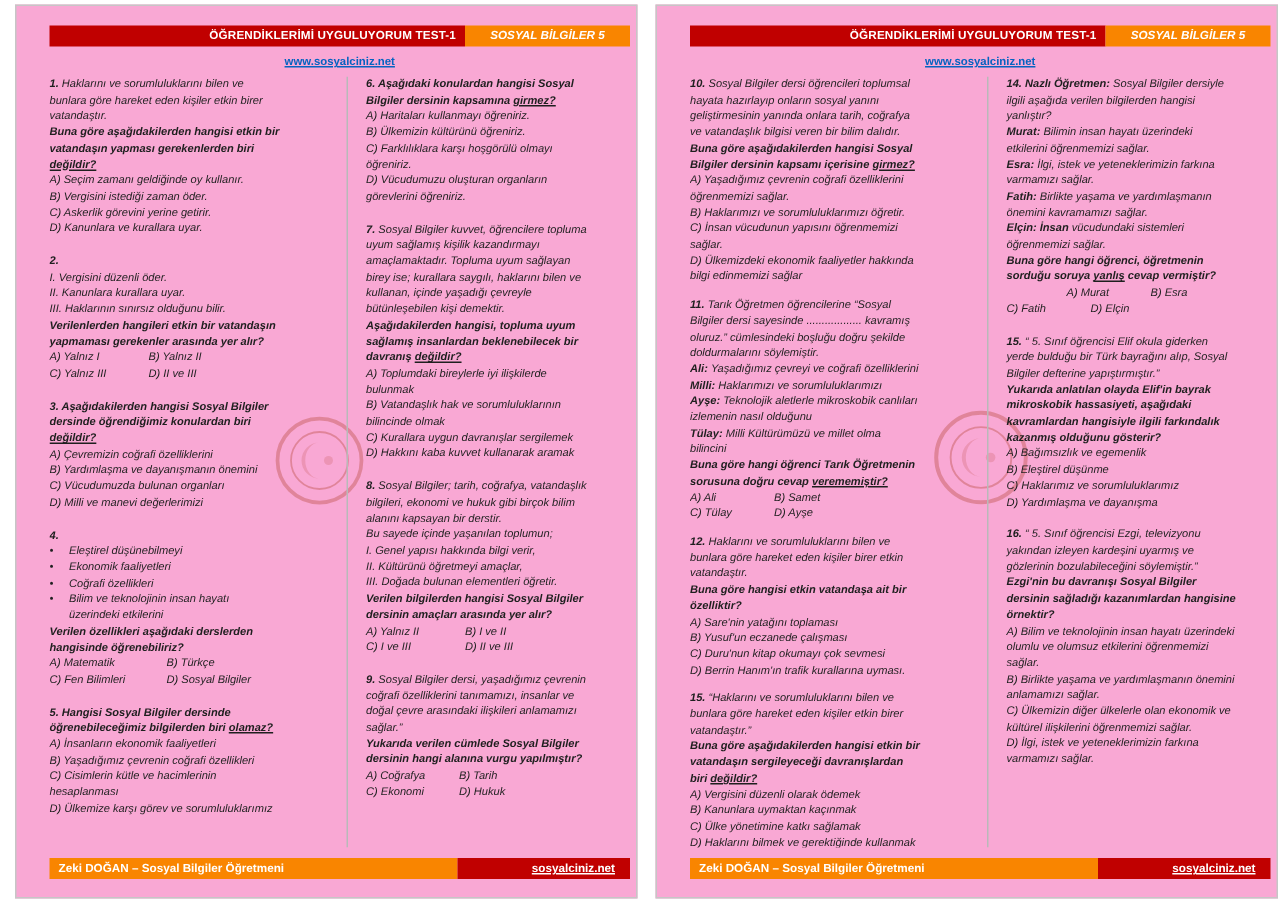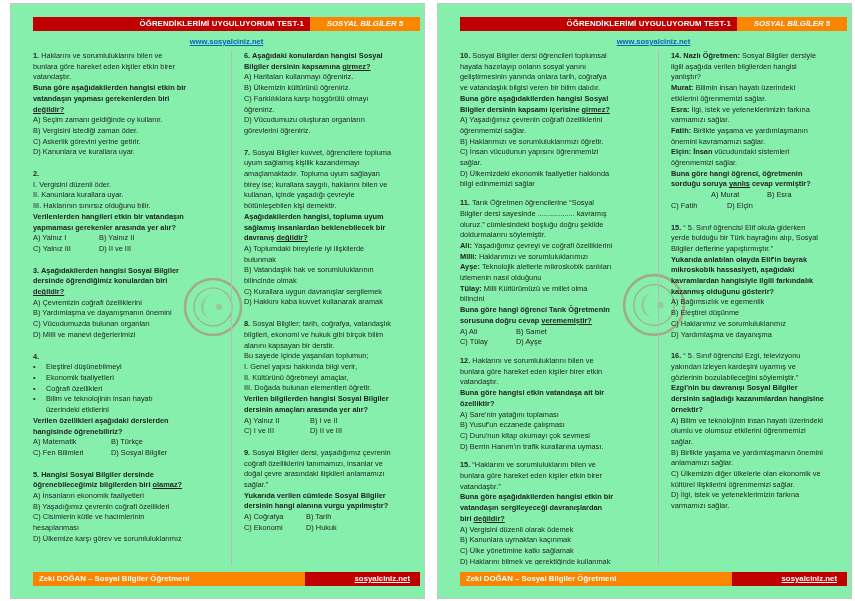--- a/index.html
+++ b/index.html
@@ -6,21 +6,21 @@
     --red:#C00000; --orange:#F98500; --blue:#0563C1; --ink:#1f1f1f;
     --page-border:#c6c6c6; --divider:#b9b9b9;
   }
   html,body{margin:0;padding:0;}
   body{
     width:855px;height:601px;position:relative;background:#ffffff;
     font-family:"Liberation Sans",sans-serif;color:var(--ink);
     overflow:hidden;
   }
   .page{
-    position:absolute;top:3px;width:413px;height:594px;background:#86efac;
+    position:absolute;top:3px;width:413px;height:594px;background:#f9a8d4;
     border:1px solid var(--page-border);overflow:hidden;
   }
   .page.left{left:10px;}
   .page.right{left:437px;}
   .hdr-row{
     display:flex;margin:13px 4px 0 22px;height:14px;line-height:14px;
     position:relative;z-index:2;
   }
   .hdr-red{
     flex:1;background:var(--red);color:#fff;font-weight:bold;font-size:7.8px;
@@ -30,21 +30,21 @@
     width:110px;background:var(--orange);color:#fff;font-weight:bold;
     font-size:7.8px;text-align:center;font-style:italic;
   }
   .site-link-row{text-align:center;margin:3px 4px 0 22px;height:10px;line-height:10px;}
   .site-link{
     color:var(--blue);font-weight:bold;font-size:7.6px;text-decoration:underline;
     cursor:pointer;
   }
   .columns{
     display:flex;margin:7px 4px 0 22px;height:514px;overflow:hidden;
-    position:relative;z-index:1;
+    position:relative;z-index:1;font-style:italic;
   }
   .col{width:198px;box-sizing:border-box;padding-right:8px;}
   .col.c2{width:189px;border-left:1px solid var(--divider);padding-left:12px;padding-right:0;}
   .question{margin-bottom:11px;}
   .tight .question{margin-bottom:8px;}
   .line{
     font-size:7.4px;line-height:10.7px;white-space:nowrap;min-height:10.7px;
   }
   .line .b{font-weight:bold;}
   .line .u{text-decoration:underline;}

